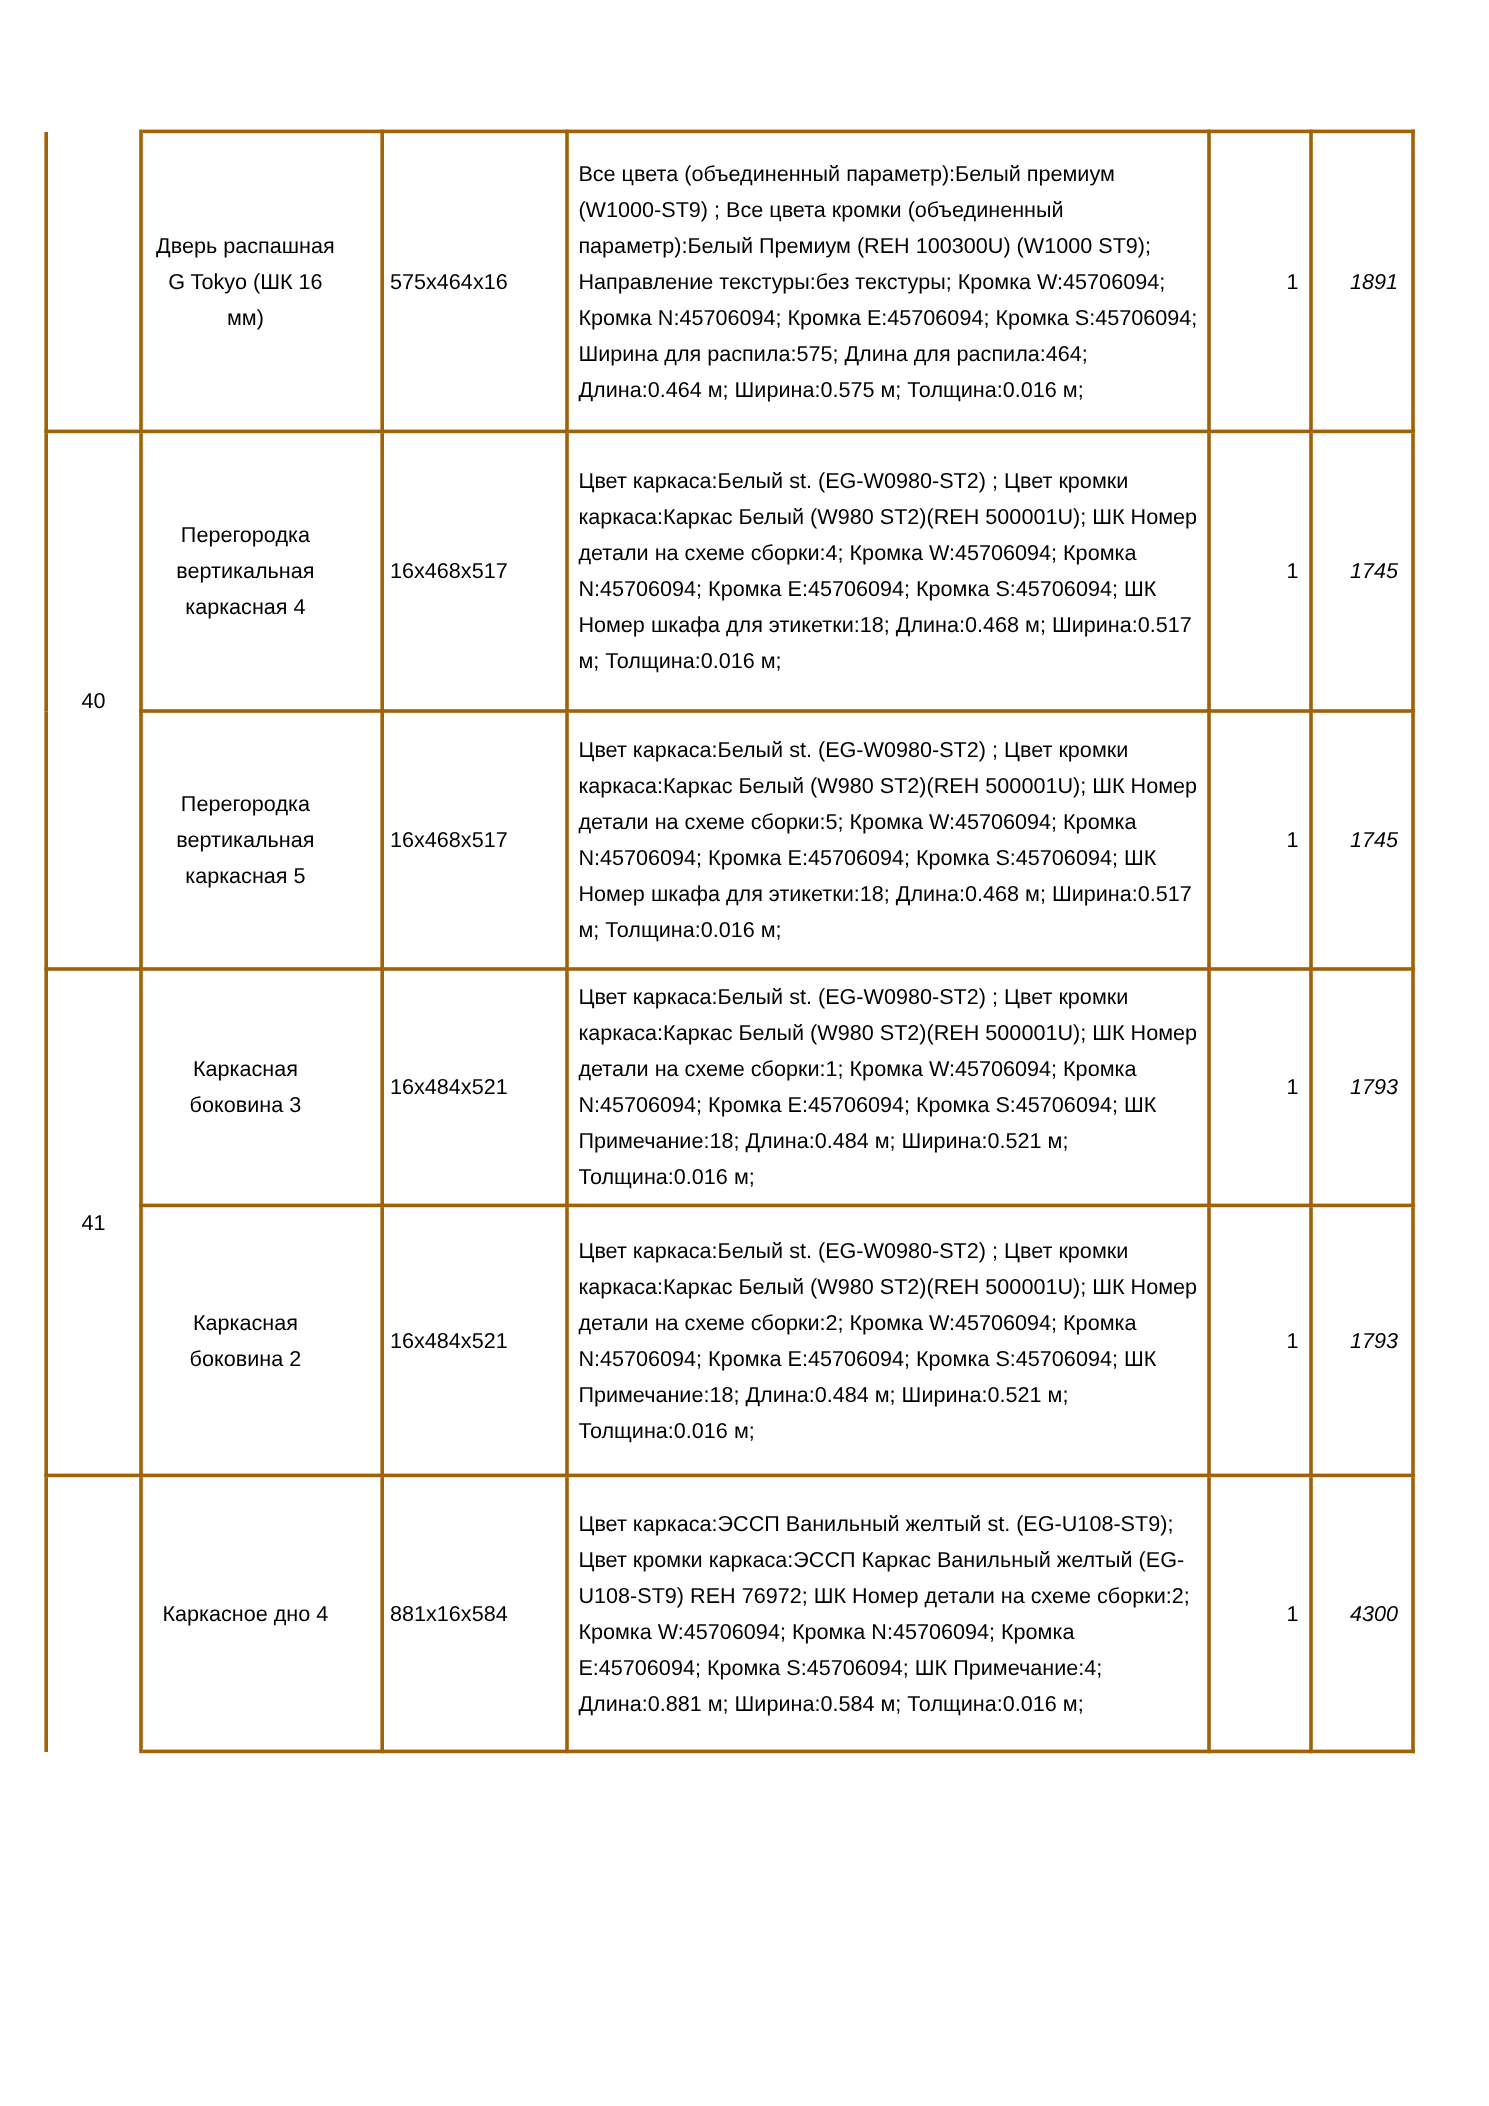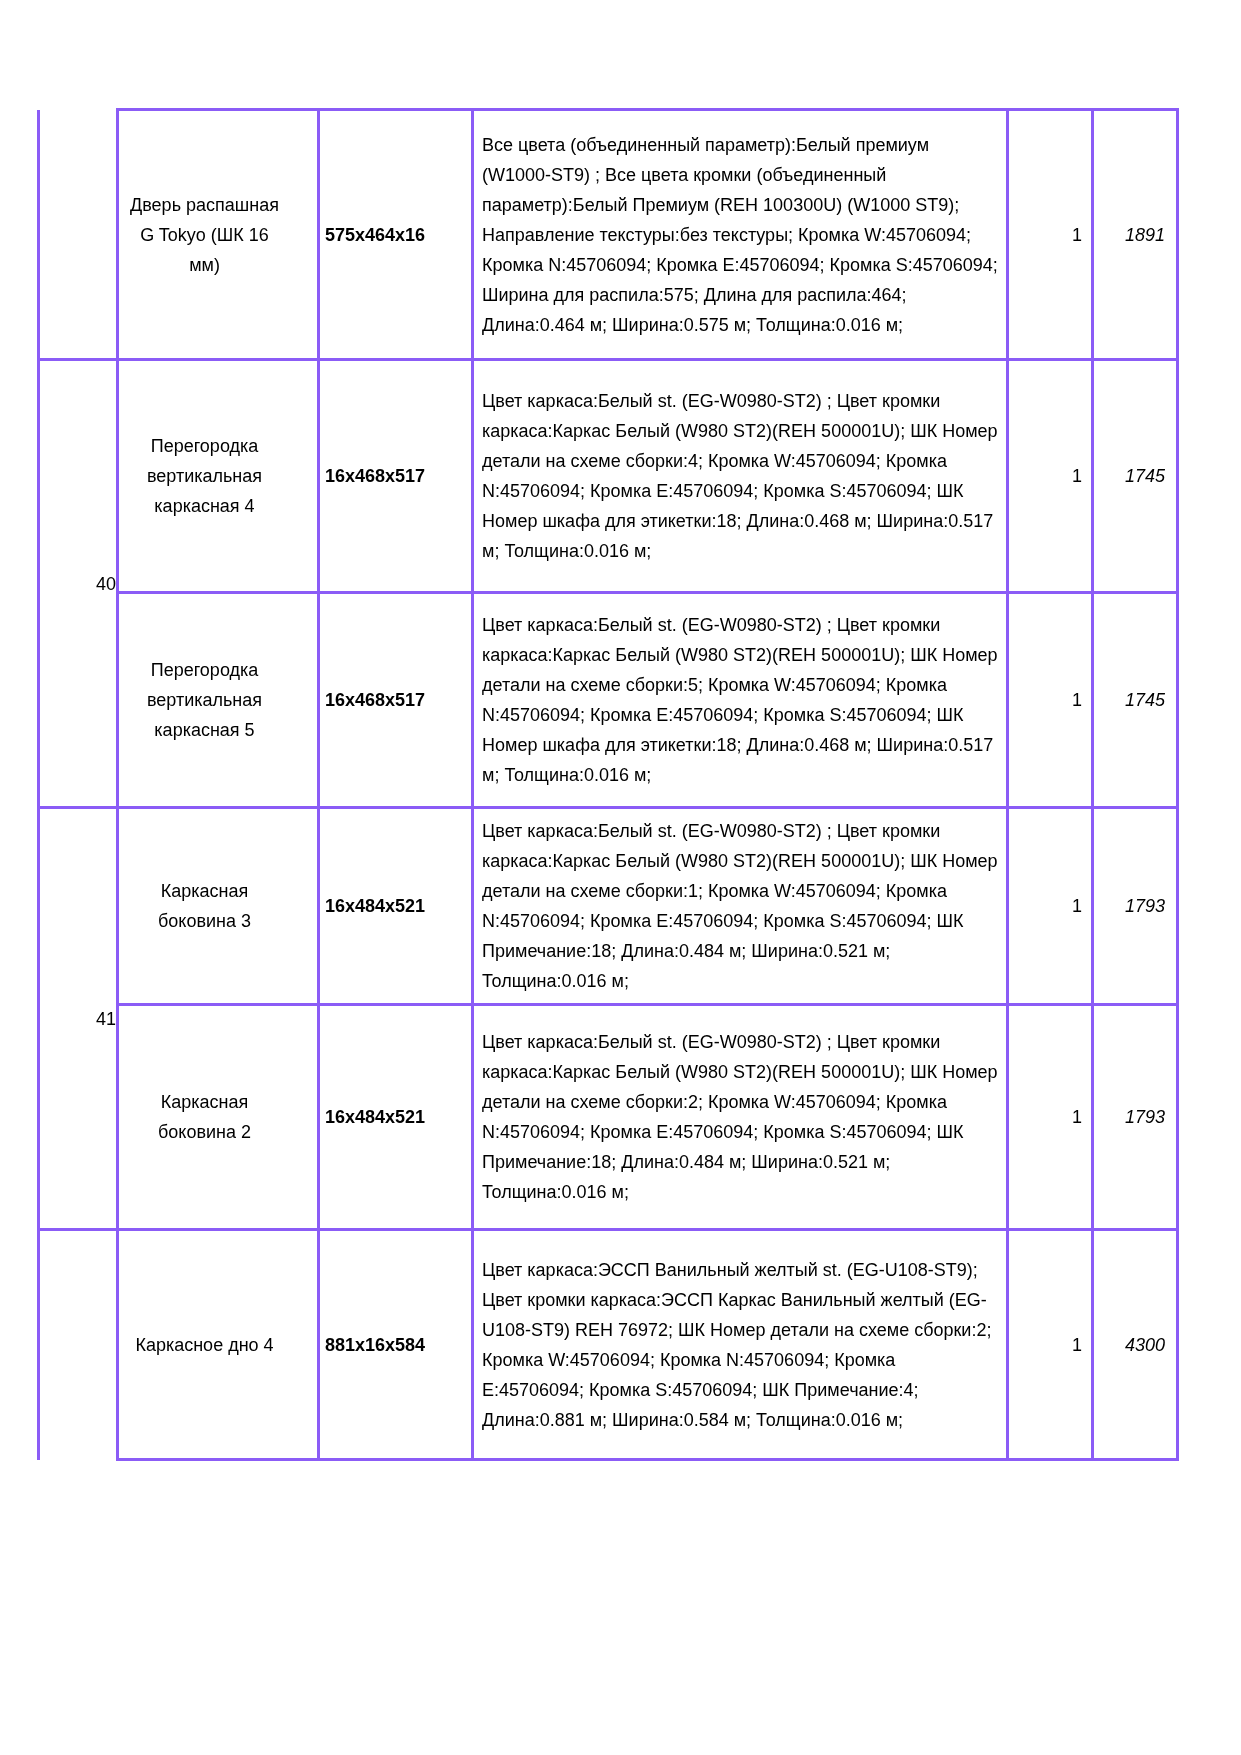--- a/index.html
+++ b/index.html
@@ -23,52 +23,51 @@
   }
   table.parts {
     position: absolute;
     left: 37px;
     top: 108px;
     border-collapse: collapse;
     table-layout: fixed;
     width: 1139px;
   }
   table.parts td {
-    border: 3px solid #8b5cf6;
+    border: 3px solid #a16207;
     vertical-align: middle;
     font-size: 18px;
     line-height: 30px;
     overflow: hidden;
     word-wrap: break-word;
   }
   
   tr.r1 { height: 250px; }
   tr.r2 { height: 233px; }
   tr.r3 { height: 215px; }
   tr.r4 { height: 197px; }
   tr.r5 { height: 225px; }
   tr.r6 { height: 230px; }
 
   td.group {
-    text-align: right;
+    text-align: center;
     vertical-align: middle;
     padding: 0;
   }
   td.group.no-top    { border-top: none; }
   td.group.no-bottom { border-bottom: none; }
 
   td.name {
     text-align: center;
     padding: 2px 32px 2px 5px;
   }
   td.dims {
     text-align: left;
     padding: 2px 4px 2px 5px;
     white-space: nowrap;
-    font-weight: bold;
   }
   td.desc {
     text-align: left;
     padding: 2px 8px 2px 8px;
   }
   td.qty {
     text-align: right;
     padding: 2px 9px 2px 2px;
   }
   td.price {

